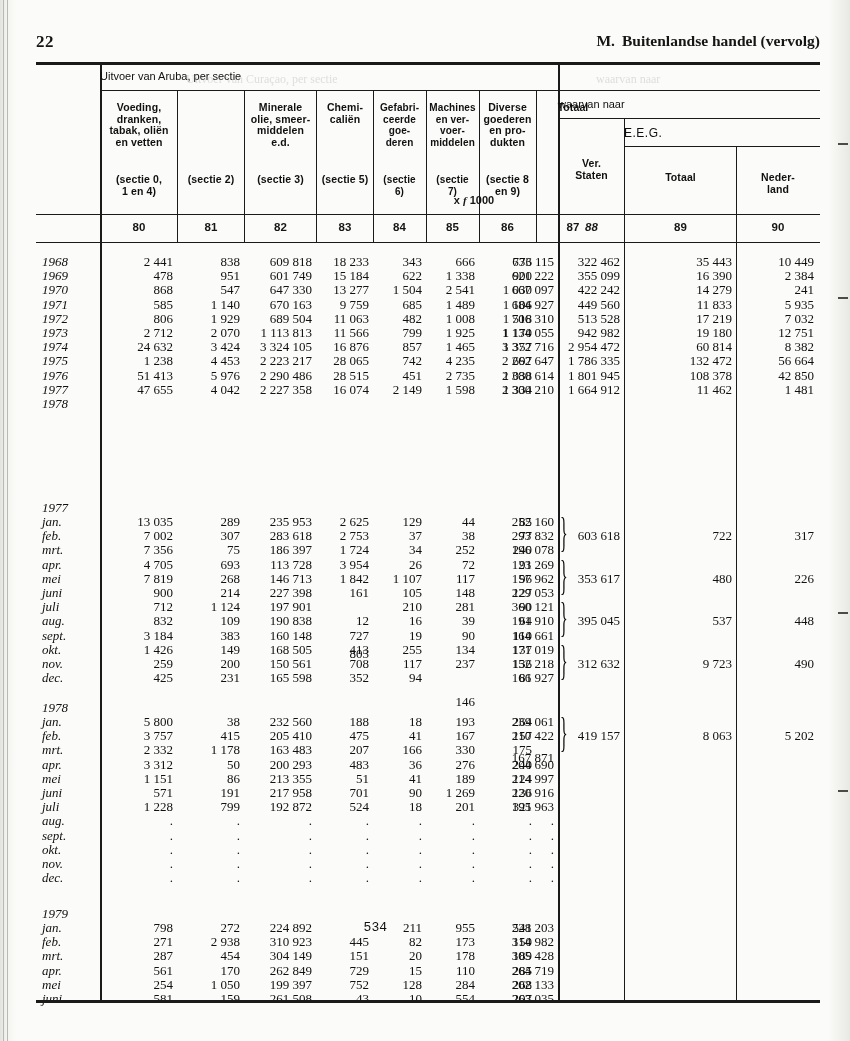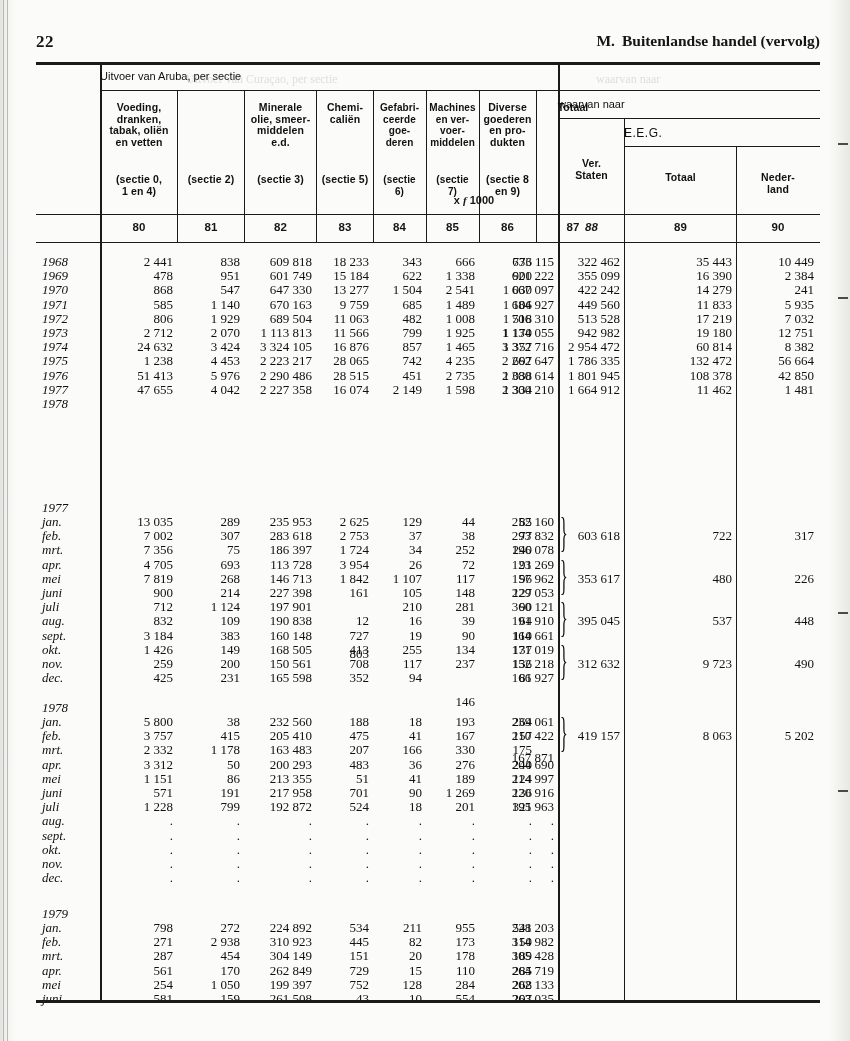--- a/index.html
+++ b/index.html
@@ -637,21 +637,21 @@
         <span style="display:inline-block;transform:scaleY(2.65);font-size:16px;">}</span>
       </div>
       <div class="cell" style="top: 666.2px; left: 0px; width: 584px;">419 157</div>
       <div class="cell" style="top: 666.2px; left: 0px; width: 696px;">8 063</div>
       <div class="cell" style="top: 666.2px; left: 0px; width: 778px;">5 202</div>
       <div class="rowlabel" style="top: 844px;">1979</div>
       <div class="rowlabel" style="top: 858px;">jan.</div>
       <div class="cell" style="top: 858px; left: 0px; width: 137px;">798</div>
       <div class="cell" style="top: 858px; left: 0px; width: 204px;">272</div>
       <div class="cell" style="top: 858px; left: 0px; width: 276px;">224 892</div>
-      <div class="cell" style="top: 858px; left: 0px; width: 333px;">534</div>
+      <div class="cell" style="top: 858px; left: 18px; width: 333px; font-family: Liberation Mono, monospace;">534</div>
       <div class="cell" style="top: 858px; left: 0px; width: 386px;">211</div>
       <div class="cell" style="top: 858px; left: 0px; width: 439px;">955</div>
       <div class="cell" style="top: 858px; left: 0px; width: 496px;">541</div>
       <div class="cell" style="top: 858px; left: 0px; width: 518px;">228 203</div>
       <div class="rowlabel" style="top: 872.2px;">feb.</div>
       <div class="cell" style="top: 872.2px; left: 0px; width: 137px;">271</div>
       <div class="cell" style="top: 872.2px; left: 0px; width: 204px;">2 938</div>
       <div class="cell" style="top: 872.2px; left: 0px; width: 276px;">310 923</div>
       <div class="cell" style="top: 872.2px; left: 0px; width: 333px;">445</div>
       <div class="cell" style="top: 872.2px; left: 0px; width: 386px;">82</div>

